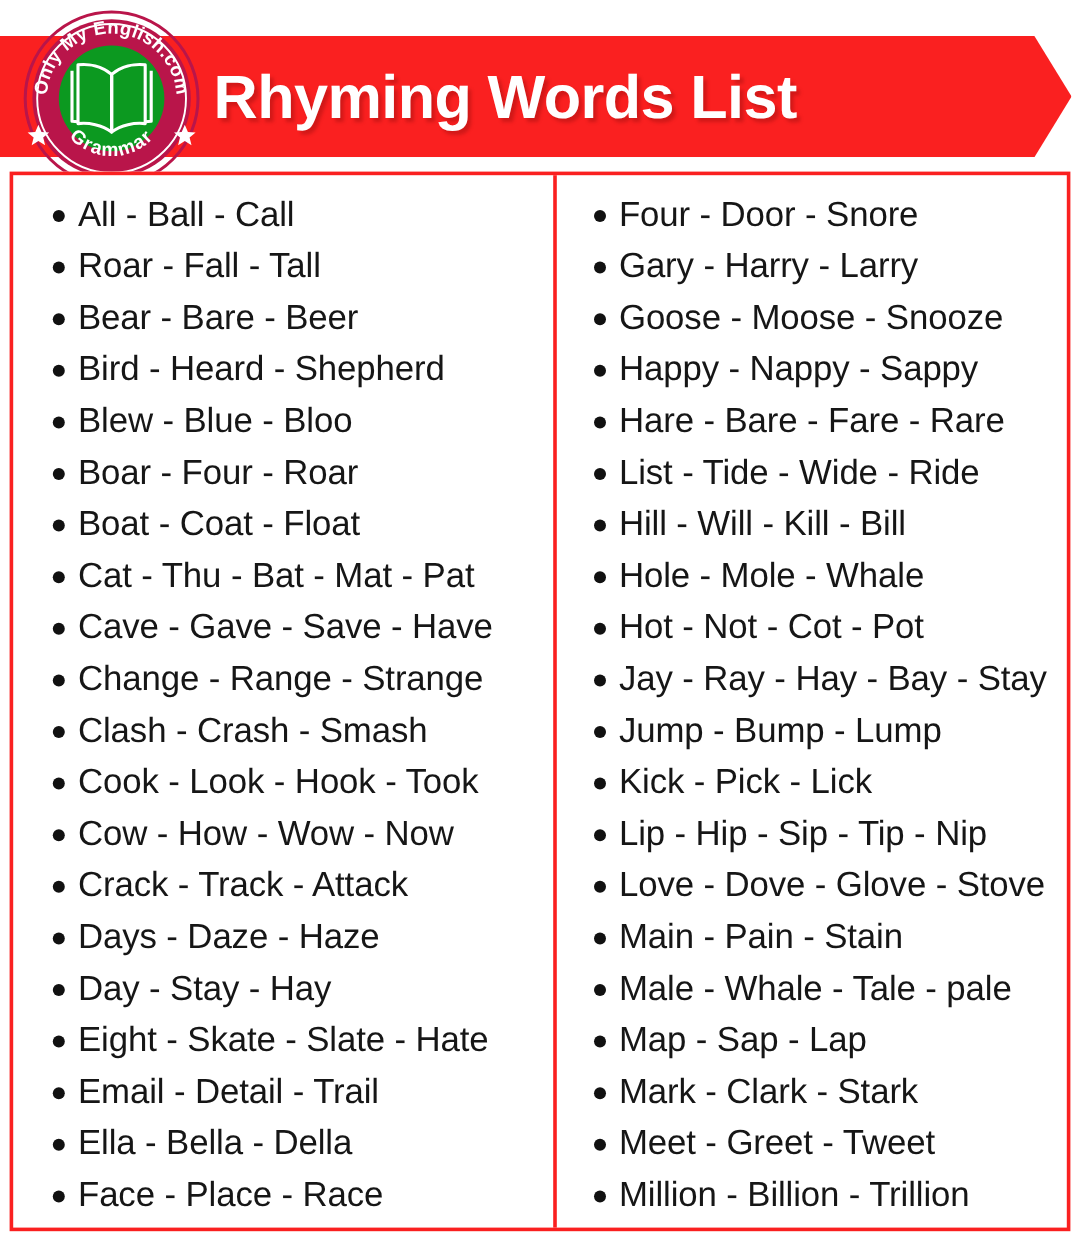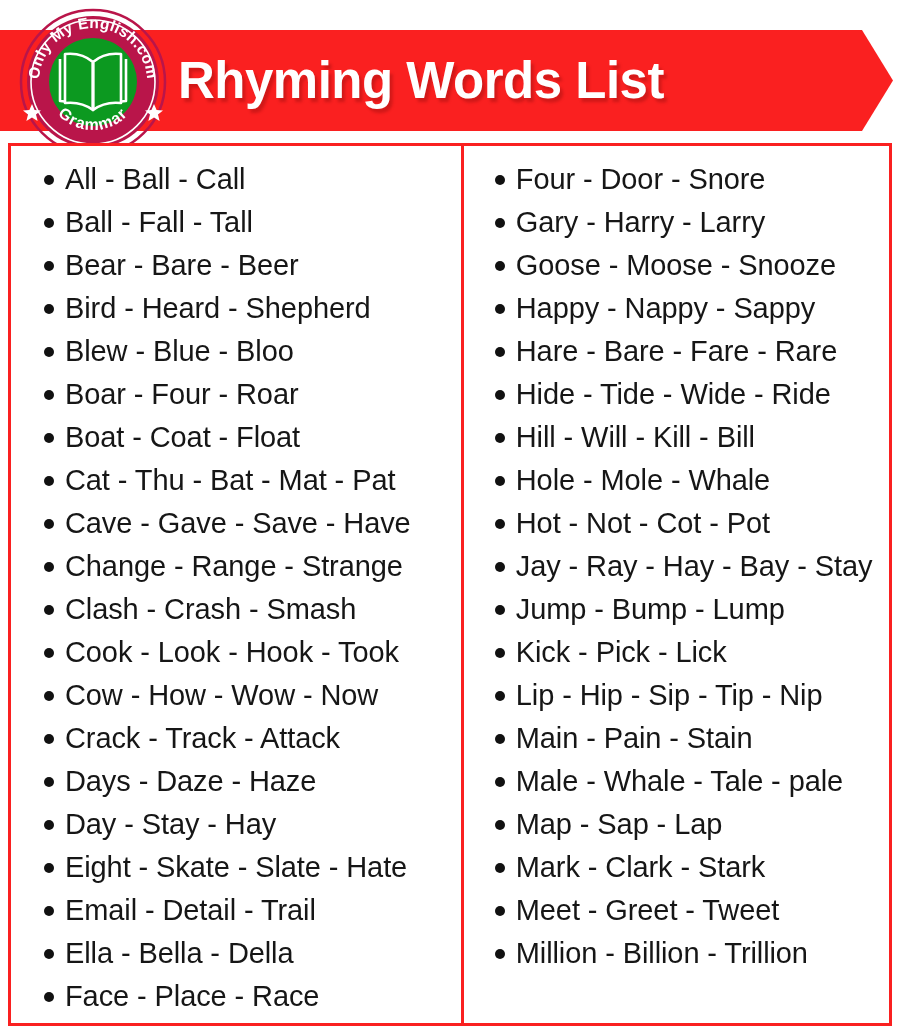--- a/index.html
+++ b/index.html
@@ -162,21 +162,21 @@
       </g>
     </svg>
   </div>
 </div>
 
 <div class="content">
 
   <div class="col col-left">
     <ul class="word-list">
       <li>All - Ball - Call</li>
-      <li>Ball - Fall - Tall</li>
+      <li>Roar - Fall - Tall</li>
       <li>Bear - Bare - Beer</li>
       <li>Bird - Heard - Shepherd</li>
       <li>Blew - Blue - Bloo</li>
       <li>Boar - Four - Roar</li>
       <li>Boat - Coat - Float</li>
       <li>Cat - Thu - Bat - Mat - Pat</li>
       <li>Cave - Gave - Save - Have</li>
       <li>Change - Range - Strange</li>
       <li>Clash - Crash - Smash</li>
       <li>Cook - Look - Hook - Took</li>
@@ -191,28 +191,29 @@
     </ul>
   </div>
 
   <div class="col col-right">
     <ul class="word-list">
       <li>Four - Door - Snore</li>
       <li>Gary - Harry - Larry</li>
       <li>Goose - Moose - Snooze</li>
       <li>Happy - Nappy - Sappy</li>
       <li>Hare - Bare - Fare - Rare</li>
-      <li>Hide - Tide - Wide - Ride</li>
+      <li>List - Tide - Wide - Ride</li>
       <li>Hill - Will - Kill - Bill</li>
       <li>Hole - Mole - Whale</li>
       <li>Hot - Not - Cot - Pot</li>
       <li>Jay - Ray - Hay - Bay - Stay</li>
       <li>Jump - Bump - Lump</li>
       <li>Kick - Pick - Lick</li>
       <li>Lip - Hip - Sip - Tip - Nip</li>
+      <li>Love - Dove - Glove - Stove</li>
       <li>Main - Pain - Stain</li>
       <li>Male - Whale - Tale - pale</li>
       <li>Map - Sap - Lap</li>
       <li>Mark - Clark - Stark</li>
       <li>Meet - Greet - Tweet</li>
       <li>Million - Billion - Trillion</li>
     </ul>
   </div>
 
 </div>

